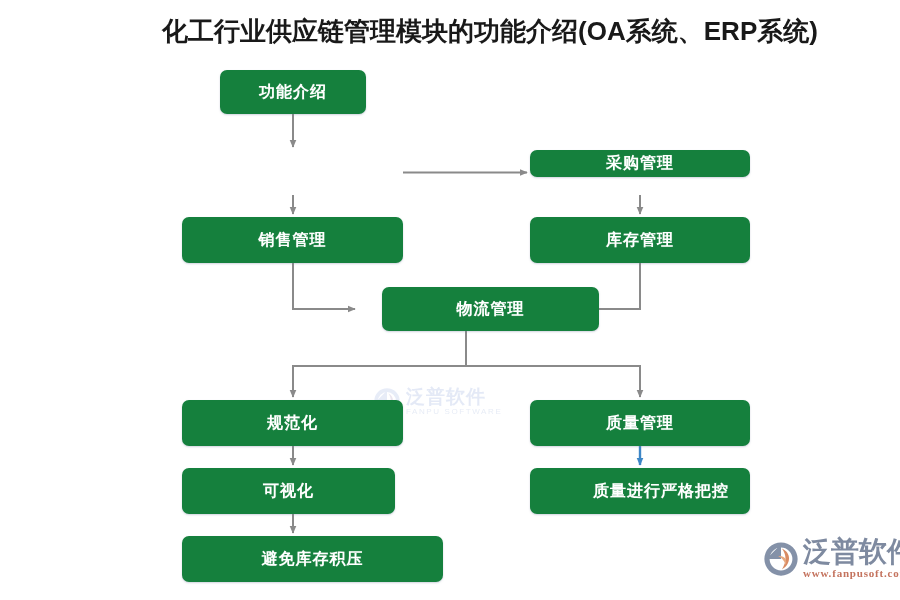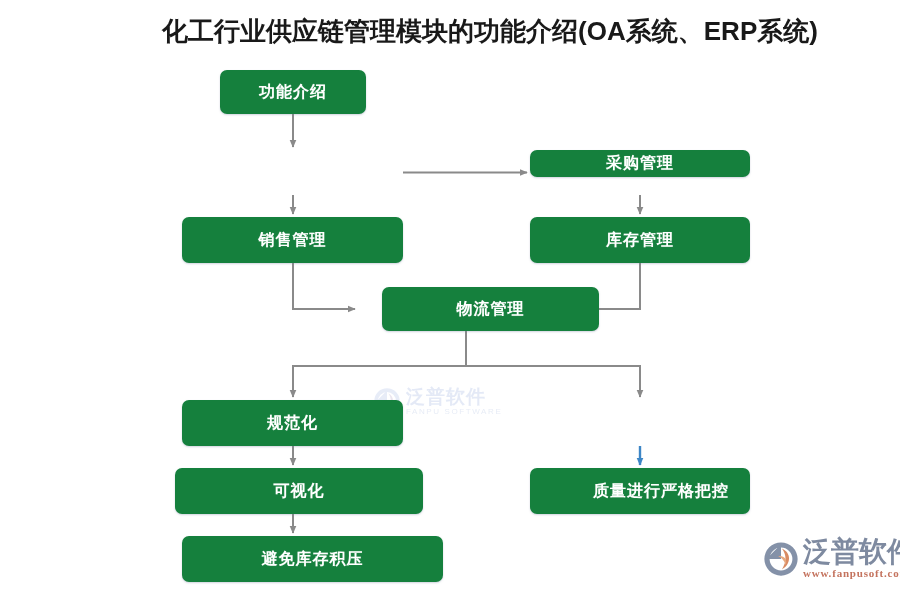--- a/index.html
+++ b/index.html
@@ -48,21 +48,21 @@
 
   
   .n-intro   {left:220px; top:70px;  width:146px; height:44px;}
   .n-supplier{left:182px; top:150px; width:221px; height:45px;}
   .n-purchase{left:530px; top:150px; width:220px; height:27px;}
   .n-sales   {left:182px; top:217px; width:221px; height:46px;}
   .n-stock   {left:530px; top:217px; width:220px; height:46px;}
   .n-logi    {left:358px; top:287px; width:217px; height:44px;margin-left:24px;}
   .n-std     {left:182px; top:400px; width:221px; height:46px;}
   .n-quality {left:530px; top:400px; width:220px; height:46px;}
-  .n-visual  {left:175px; top:468px; width:248px; height:46px;}
+  .n-visual  {left:182px; top:468px; width:213px; height:46px;}
   .n-strict  {left:530px; top:468px; width:220px; height:46px;padding-left:42px;}
   .n-avoid   {left:182px; top:536px; width:261px; height:46px;}
 
   
   .wm-center{
     position:absolute;
     left:372px;top:386px;
     display:flex;align-items:center;
     opacity:.28;
     pointer-events:none;
@@ -150,20 +150,21 @@
       <div class="wm-en">FANPU SOFTWARE</div>
     </div>
   </div>
 
   <div class="node n-intro">功能介绍</div>
   <div class="node n-purchase">采购管理</div>
   <div class="node n-sales">销售管理</div>
   <div class="node n-stock">库存管理</div>
   <div class="node n-logi">物流管理</div>
   <div class="node n-std">规范化</div>
+  <div class="node n-quality">质量管理</div>
   <div class="node n-visual">可视化</div>
   <div class="node n-strict">质量进行严格把控</div>
   <div class="node n-avoid">避免库存积压</div>
 
   <div class="logo">
     <svg class="logo-mark" viewBox="0 0 40 40" xmlns="http://www.w3.org/2000/svg">
       <path d="M20,2.5 A17.5,17.5 0 1,0 20,37.5 A17.5,17.5 0 1,0 20,2.5 Z M20,8 A12,12 0 1,1 20,32 A12,12 0 1,1 20,8 Z" fill="#8491a8"></path>
       <path d="M4.5,20 L20,4.5 L20,20 Z" fill="#8491a8"></path>
       <path d="M21,9 C31,13.5 31,25.5 21,31 C26,23 26,16 21,9 Z" fill="#d98b63"></path>
       <path d="M17,17 C23,16 27,20 25,26 C23,21 20,18 17,17 Z" fill="#e8a97f"></path>

